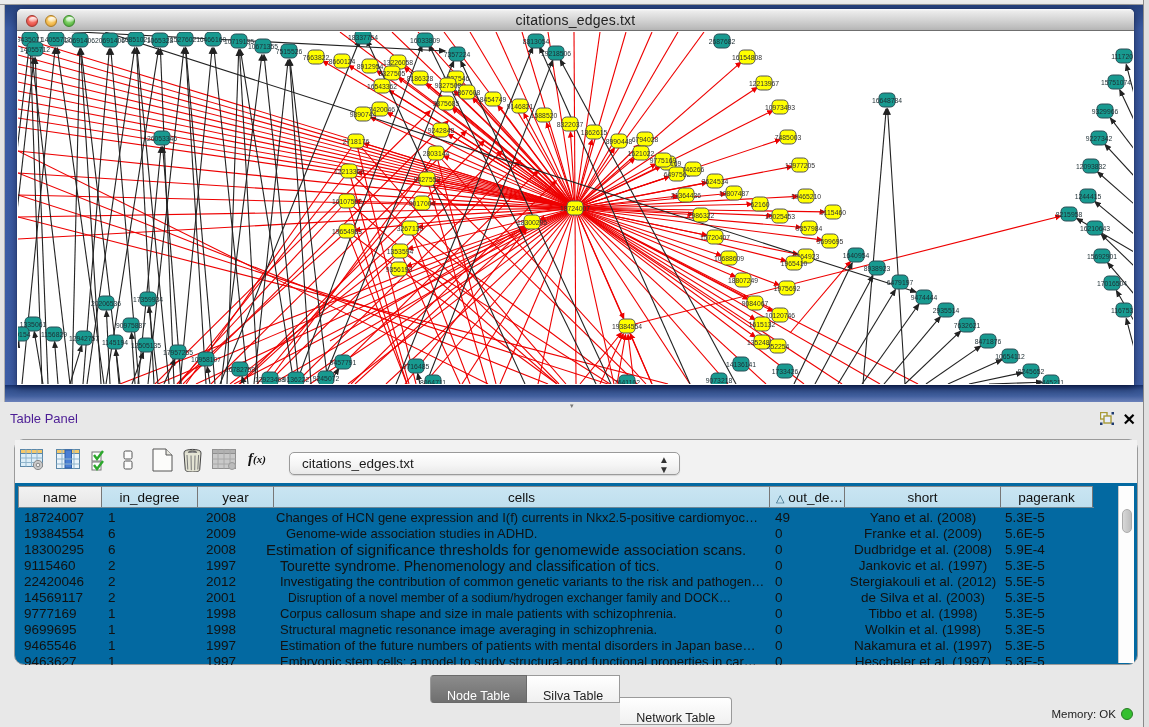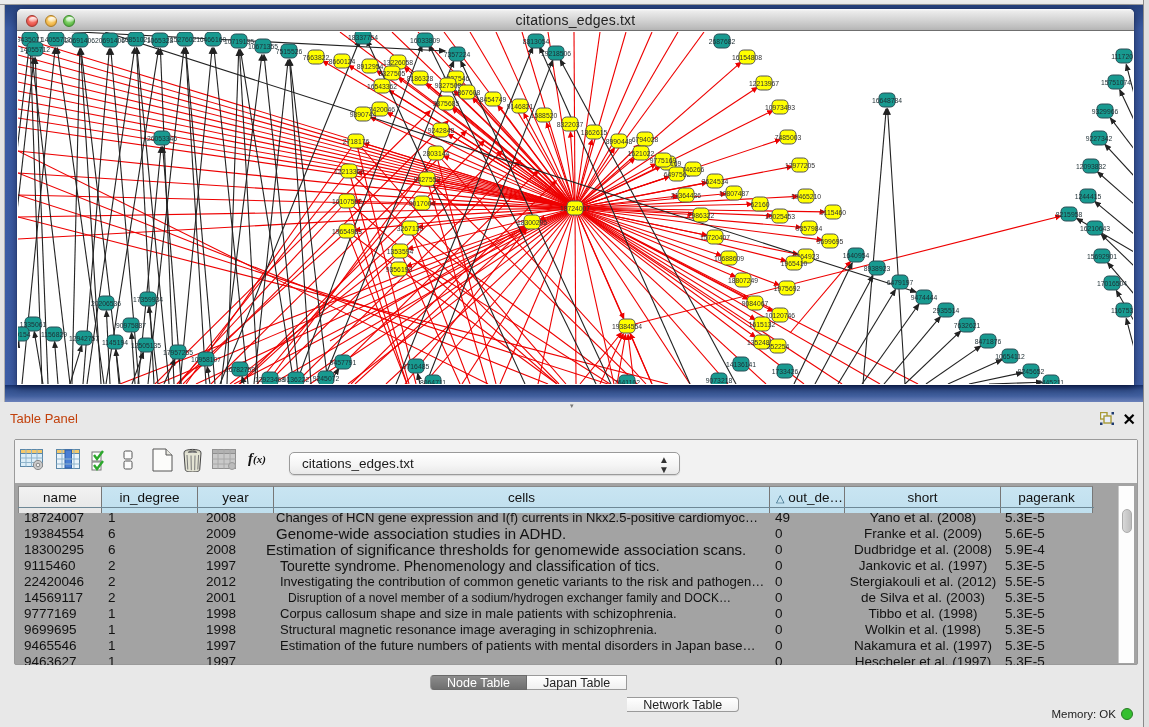--- a/index.html
+++ b/index.html
@@ -29,48 +29,48 @@
 .tl i { position:absolute; left:2px; top:1px; width:8px; height:5px; border-radius:50%;
   background:linear-gradient(180deg,rgba(255,255,255,.95),rgba(255,255,255,.15)); }
 #tl-r { left:9px; background:radial-gradient(circle at 50% 35%,#ff9890 0%,#ee5f55 55%,#c8382e 100%); border:1px solid #a33730; }
 #tl-y { left:27.5px; background:radial-gradient(circle at 50% 35%,#ffe9a8 0%,#f5bd4f 55%,#cd9335 100%); border:1px solid #ad7d26; }
 #tl-g { left:46px; background:radial-gradient(circle at 50% 35%,#b8efa8 0%,#6cc452 55%,#3f9a31 100%); border:1px solid #3e8a2e; }
 #canvas { position:absolute; left:1px; top:23px; width:1115px; height:353px; background:#fff; overflow:hidden; }
 
 
 #tpanel { position:absolute; left:0; top:402px; width:1143px; height:325px; background:#e8e8e8; }
 #tphead { position:absolute; left:0; top:0; width:100%; height:34px; }
-#tphead .lab { position:absolute; left:10px; top:9px; font-size:13px; color:#c2410c; }
+#tphead .lab { position:absolute; left:10px; top:9px; font-size:13px; color:#4c1d95; }
 #tpfloat { position:absolute; right:29px; top:10px; width:14px; height:13px; }
 #tpclose { position:absolute; right:7px; top:8px; font-size:16px; color:#000; font-weight:bold; }
 #tbox { position:absolute; left:14px; top:37px; width:1124px; height:226px;
-  background:#a3a3a3; border:1px solid #9a9a9a; border-radius:2px; }
+  background:#0369a1; border:1px solid #9a9a9a; border-radius:10px; }
 #toolbar { position:absolute; left:0; top:0; width:100%; height:43px; background:#f2f2f2; }
 #combo { position:absolute; left:274px; top:12px; width:391px; height:23px;
   background:linear-gradient(180deg,#ffffff 0%,#f4f4f4 60%,#e8e8e8 100%);
   border:1px solid #9a9a9a; border-radius:5px; box-shadow:0 1px 1px rgba(0,0,0,.12); }
 #combo .txt { position:absolute; left:12px; top:3px; font-size:13.5px; color:#1a1a1a; }
 #combo .ud { position:absolute; right:10px; top:2px; font-size:10px; color:#333; line-height:10px; text-align:center; }
 
 
 #thead { position:absolute; left:3px; top:46px; width:1076px; height:21px; font-size:13.5px; color:#111; }
-.hc { position:absolute; top:0; height:27px; text-align:center; line-height:21px;
+.hc { position:absolute; top:0; height:21px; text-align:center; line-height:21px;
   background:linear-gradient(180deg,#c9e5f2 0%,#bfdfee 100%); border-right:1px solid #777; border-top:1px solid #888; }
 .hc.first { background:linear-gradient(180deg,#f2f2f2 0%,#e6e6e6 100%); border-left:1px solid #888; }
 #tbody { position:absolute; left:3px; top:67px; width:1076px; height:158px; overflow:hidden;
   font-size:13.5px; color:#111; border-top:1px solid #6e8896; }
 .tr { position:absolute; left:0; width:100%; height:16px; line-height:16px; }
 .td { position:absolute; top:0; height:16px; white-space:nowrap; overflow:hidden; }
 #vsb { position:absolute; right:3px; top:46px; width:16px; height:177px; background:#fdfdfd; border-left:1px solid #c8c8c8; }
 #vsb .thumb { position:absolute; left:2.5px; top:23px; width:10px; height:24px; border-radius:5px;
   background:linear-gradient(90deg,#d8d8d8,#bdbdbd); border:1px solid #ababab; }
 
 
 #tabs { position:absolute; left:430px; top:273px; height:17px; font-size:12.5px; }
-.tab { position:relative; float:left; height:15px; line-height:15px; padding:0 16px;
+.tab { position:relative; float:left; height:15px; line-height:15px; padding:13px 16px;
   background:linear-gradient(180deg,#ffffff 0%,#f0f0f0 100%); color:#222;
   border:1px solid #9a9a9a; border-left:none; }
 .tab.sel { background:linear-gradient(180deg,#8c8c8c 0%,#6f6f6f 100%); color:#fff; border-color:#6a6a6a; }
 .tab.first { border-left:1px solid #9a9a9a; border-radius:4px 0 0 4px; }
 .tab.last { border-radius:0 4px 4px 0;margin-top:22px; }
 
 #memok { position:absolute; right:10px; top:306px; font-size:11.5px; color:#222; }
 #memok .dot { display:inline-block; width:12px; height:12px; border-radius:50%;
   background:#35c030; border:1px solid #2a7a26; vertical-align:-2px; margin-left:5px; }
 #splitnotch { position:absolute; left:570px; top:0px; width:10px; height:5px; font-size:7px; color:#777; }
@@ -693,21 +693,21 @@
             <div class="td" style="left:188px;width:80px">2008</div>
             <div class="td" style="left:258px;width:505px;font-size:13px">Changes of HCN gene expression and I(f) currents in Nkx2.5-positive cardiomyoc…</div>
             <div class="td" style="left:757px;width:69px">49</div>
             <div class="td" style="left:827px;width:156px;text-align:center">Yano et al. (2008)</div>
             <div class="td" style="left:987px;width:88px">5.3E-5</div>
           </div>
 <div class="tr" style="top:18px">
             <div class="td" style="left:6px;width:80px">19384554</div>
             <div class="td" style="left:90px;width:90px">6</div>
             <div class="td" style="left:188px;width:80px">2009</div>
-            <div class="td" style="left:258px;width:505px;font-size:15px">Genome-wide association studies in ADHD.</div>
+            <div class="td" style="left:268px;width:505px;font-size:13px">Genome-wide association studies in ADHD.</div>
             <div class="td" style="left:757px;width:69px">0</div>
             <div class="td" style="left:827px;width:156px;text-align:center">Franke et al. (2009)</div>
             <div class="td" style="left:987px;width:88px">5.6E-5</div>
           </div>
 <div class="tr" style="top:34px">
             <div class="td" style="left:6px;width:80px">18300295</div>
             <div class="td" style="left:90px;width:90px">6</div>
             <div class="td" style="left:188px;width:80px">2008</div>
             <div class="td" style="left:248px;width:505px;font-size:15px">Estimation of significance thresholds for genomewide association scans.</div>
             <div class="td" style="left:757px;width:69px">0</div>
@@ -765,30 +765,31 @@
             <div class="td" style="left:188px;width:80px">1997</div>
             <div class="td" style="left:262px;width:505px;font-size:13px">Estimation of the future numbers of patients with mental disorders in Japan base…</div>
             <div class="td" style="left:757px;width:69px">0</div>
             <div class="td" style="left:827px;width:156px;text-align:center">Nakamura et al. (1997)</div>
             <div class="td" style="left:987px;width:88px">5.3E-5</div>
           </div>
 <div class="tr" style="top:146px">
             <div class="td" style="left:6px;width:80px">9463627</div>
             <div class="td" style="left:90px;width:90px">1</div>
             <div class="td" style="left:188px;width:80px">1997</div>
+            <div class="td" style="left:262px;width:505px;font-size:13px">Embryonic stem cells: a model to study structural and functional properties in car…</div>
             <div class="td" style="left:757px;width:69px">0</div>
             <div class="td" style="left:827px;width:156px;text-align:center">Hescheler et al. (1997)</div>
             <div class="td" style="left:987px;width:88px">5.3E-5</div>
           </div>
         </div>
       <div id="vsb">
           <div class="thumb"></div>
         </div>
     </div>
     <div id="tabs">
       <div class="tab first sel">Node Table</div>
-        <div class="tab">Japan Table</div>
+        <div class="tab">Silva Table</div>
         <div class="tab last">Network Table</div>
     </div>
     <div id="memok">Memory: OK<span class="dot"></span></div>
   </div>
   <div id="rightstrip"></div>
 </div>
 
 </body></html>

